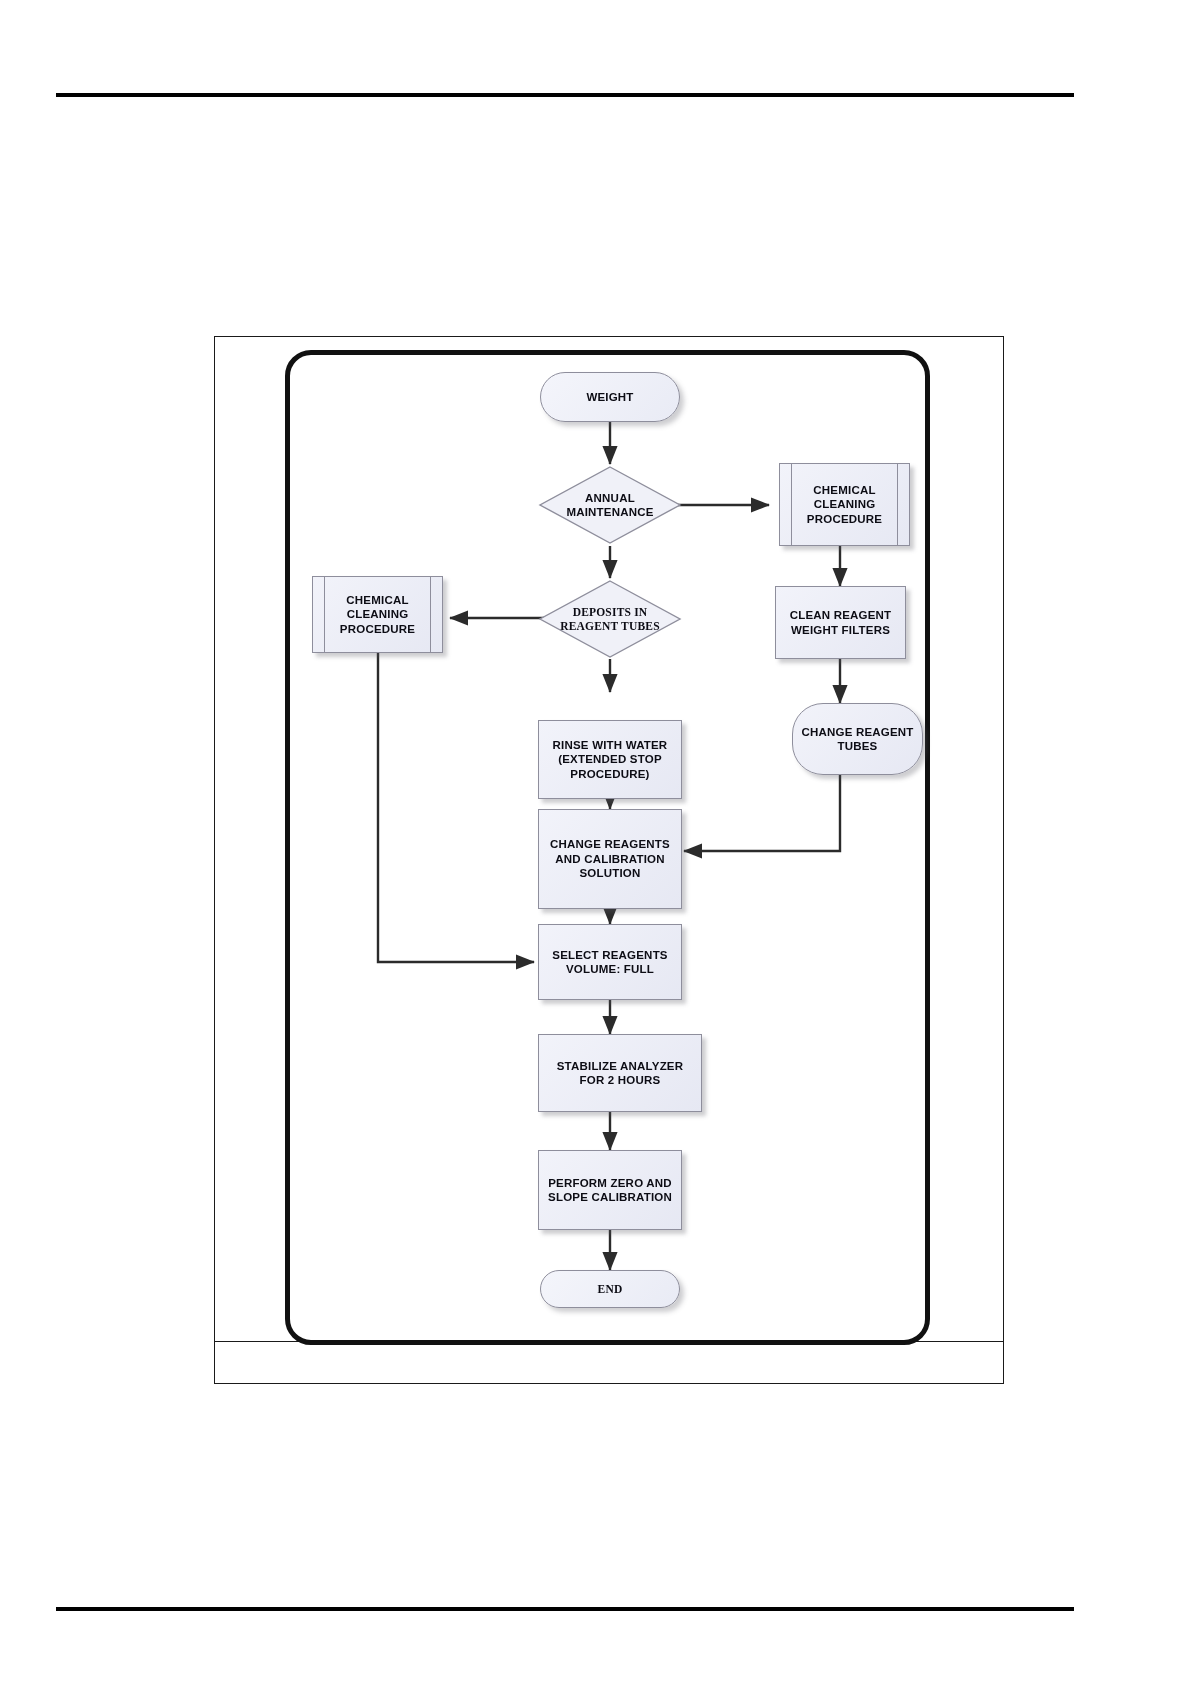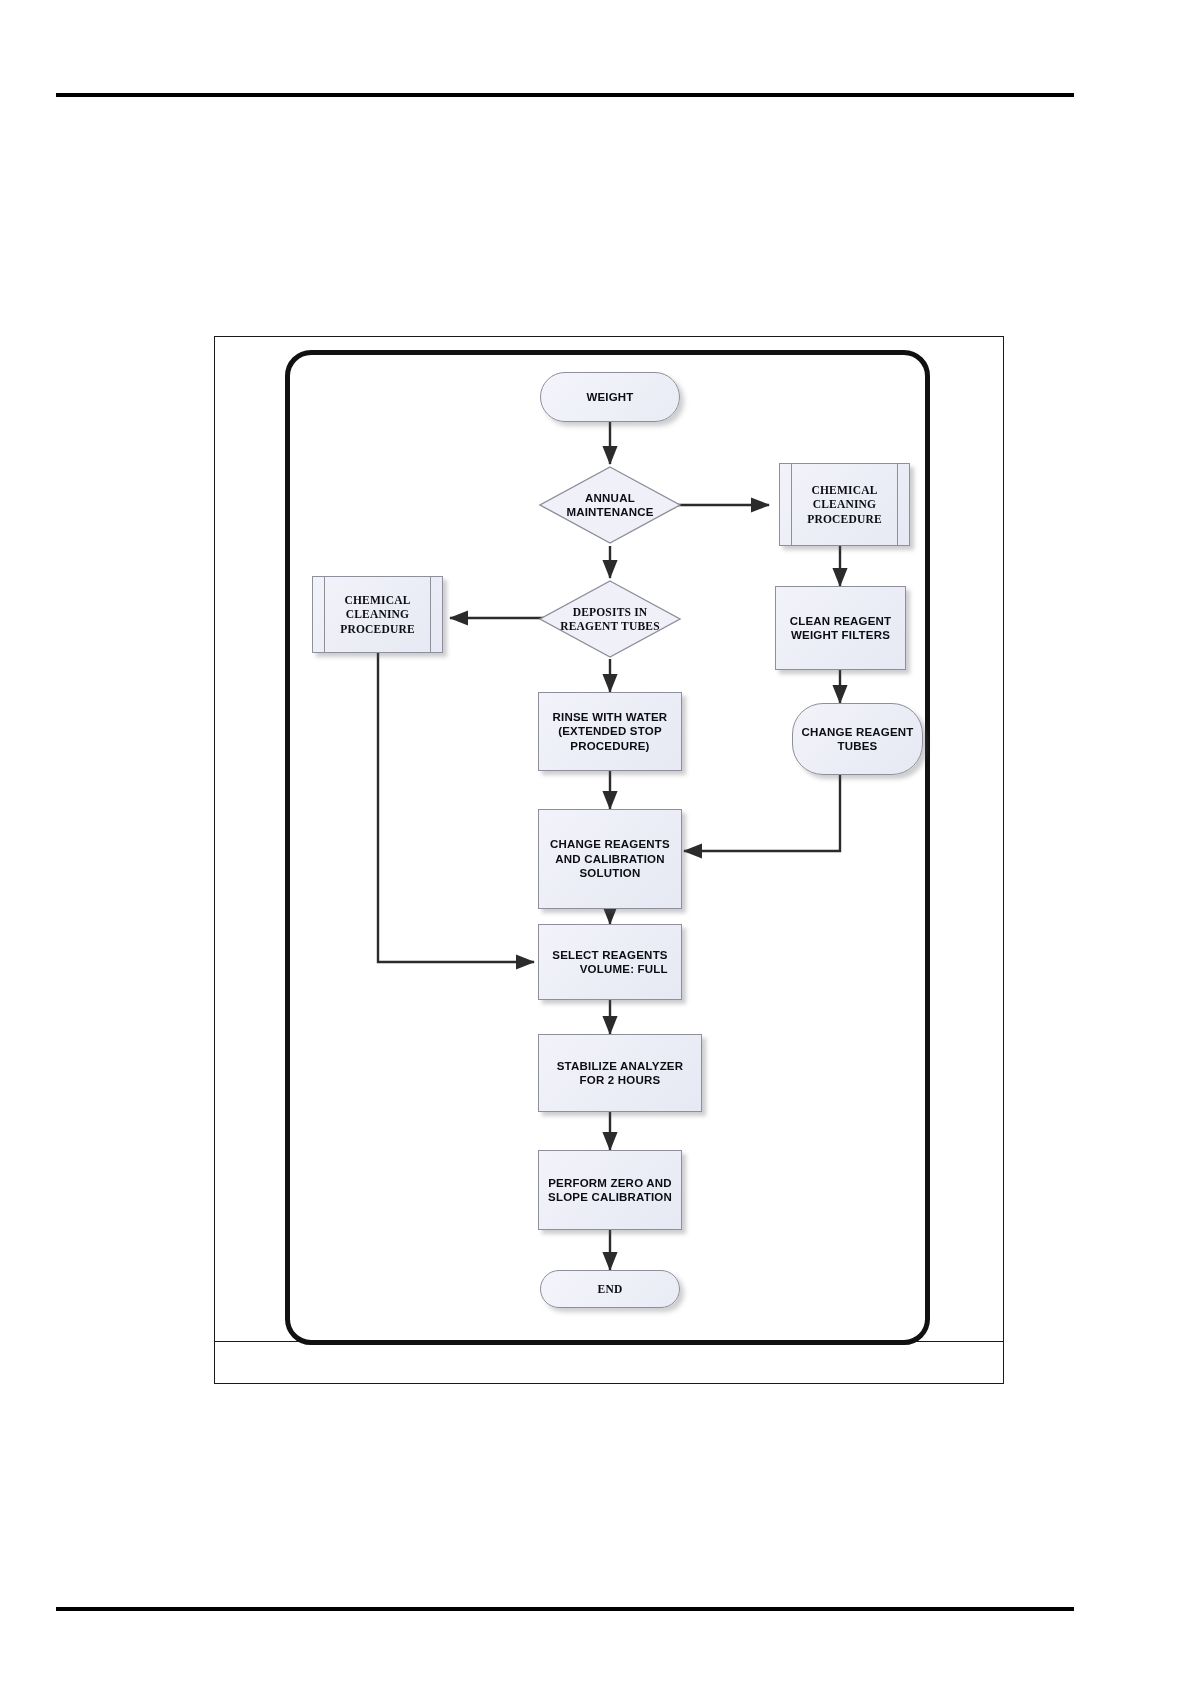--- a/index.html
+++ b/index.html
@@ -91,21 +91,20 @@
     background: linear-gradient(135deg, #f2f3fa 0%, #e6e8f3 100%);
     border: 1px solid #8e8e9c;
     box-shadow: 4px 4px 4px rgba(90,90,100,0.30);
   }
 
   
   .node.predefined {
     background: linear-gradient(135deg, #f2f3fa 0%, #e6e8f3 100%);
     border: 1px solid #8e8e9c;
     box-shadow: 4px 4px 4px rgba(90,90,100,0.30);
-    font-family: Liberation Serif, serif;
   }
   .node.predefined::before,
   .node.predefined::after {
     content: "";
     position: absolute;
     top: 0;
     bottom: 0;
     width: 1px;
     background: #8e8e9c;
   }
@@ -209,37 +208,37 @@
   <svg class="diamond-shape" viewBox="0 0 146 82" preserveAspectRatio="none">
     <polygon points="73,3 143,41 73,79 3,41" fill="#f0f1f8" stroke="#8e8e9c" stroke-width="1.4"></polygon>
   </svg>
   <span class="diamond-label node-text">DEPOSITS IN<br>REAGENT TUBES</span>
 </div>
 
 <div class="node predefined" style="left:312px; top:576px; width:131px; height:77px;">
   <span class="node-text">CHEMICAL<br>CLEANING<br>PROCEDURE</span>
 </div>
 
-<div class="node process" style="left:775px; top:586px; width:131px; height:84px;">
+<div class="node process" style="left:775px; top:586px; width:131px; height:73px;">
   <span class="node-text">CLEAN REAGENT<br>WEIGHT FILTERS</span>
 </div>
 
-<div class="node process" style="left:538px; top:692px; width:144px; height:79px;">
+<div class="node process" style="left:538px; top:720px; width:144px; height:79px;">
   <span class="node-text">RINSE WITH WATER<br>(EXTENDED STOP<br>PROCEDURE)</span>
 </div>
 
 <div class="node process" style="left:792px; top:703px; width:131px; height:72px;border-radius:31px;">
   <span class="node-text">CHANGE REAGENT<br>TUBES</span>
 </div>
 
 <div class="node process" style="left:538px; top:809px; width:144px; height:100px;">
   <span class="node-text">CHANGE REAGENTS<br>AND CALIBRATION<br>SOLUTION</span>
 </div>
 
-<div class="node process" style="left:538px; top:924px; width:144px; height:76px;text-align:right;">
+<div class="node process" style="left:538px; top:924px; width:144px; height:76px;">
   <span class="node-text">SELECT REAGENTS<br>VOLUME: FULL</span>
 </div>
 
 <div class="node process" style="left:538px; top:1034px; width:164px; height:78px;">
   <span class="node-text">STABILIZE ANALYZER<br>FOR 2 HOURS</span>
 </div>
 
 <div class="node process" style="left:538px; top:1150px; width:144px; height:80px;">
   <span class="node-text">PERFORM ZERO AND<br>SLOPE CALIBRATION</span>
 </div>

